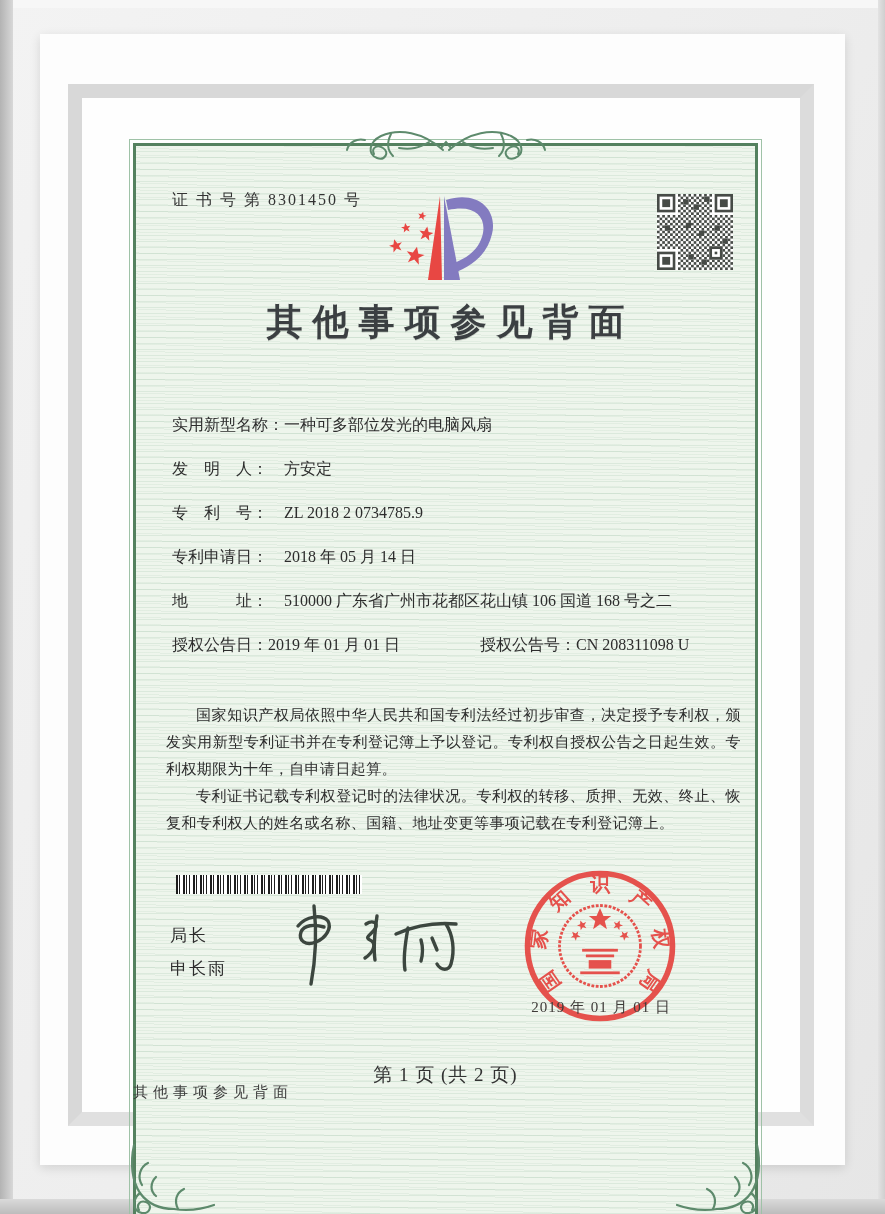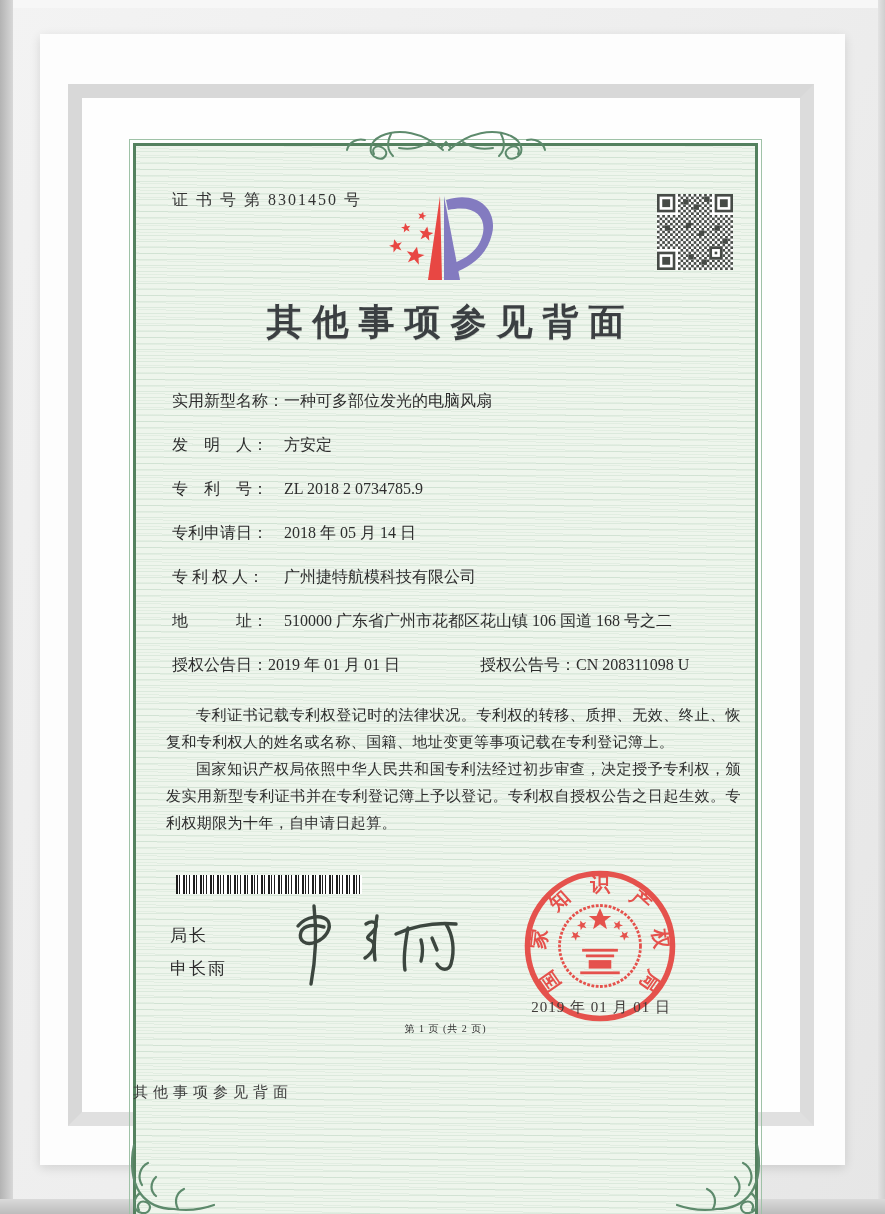--- a/index.html
+++ b/index.html
@@ -39,43 +39,43 @@
   .orn-bl{left:-14px;bottom:-16px;}
   .orn-br{right:-14px;bottom:-16px;transform:scaleX(-1);}
 
   .cert-no{position:absolute;left:36px;top:44px;font-size:16px;color:#333;
     letter-spacing:2px;}
   .logo{position:absolute;left:246px;top:42px;}
   .qr{position:absolute;left:521px;top:48px;}
   .title{position:absolute;left:0;right:0;top:152px;text-align:center;
     font-size:36px;font-weight:bold;color:#3b3f42;letter-spacing:10px;
     text-indent:10px;text-shadow:0 1px 0 rgba(0,0,0,.15);}
-  .fields{position:absolute;left:36px;top:244px;width:566px;}
+  .fields{position:absolute;left:36px;top:268px;width:566px;}
   .field-row{font-size:16px;line-height:21px;color:#2d2d2d;margin-bottom:23px;
     white-space:nowrap;}
   .f-label{display:inline-block;min-width:112px;}
   .grant{display:flex;}
   .g-col1{width:292px;white-space:nowrap;}
   .g-col2{white-space:nowrap;margin-left:16px;}
   .paragraphs{position:absolute;left:30px;top:556px;width:575px;color:#2c2c2c;}
   .paragraphs p{margin:0;font-size:15px;line-height:27px;text-indent:2em;
     letter-spacing:.4px;text-align:justify;}
   .barcode{position:absolute;left:40px;top:729px;width:186px;height:19px;
     background:repeating-linear-gradient(90deg,
       #1d1d1d 0 2px,#fff 2px 3px,#1d1d1d 3px 4px,#fff 4px 7px,
       #1d1d1d 7px 9px,#fff 9px 10px,#1d1d1d 10px 11px,#fff 11px 13px,
       #1d1d1d 13px 14px,#fff 14px 17px);}
   .signer{position:absolute;left:34px;top:778px;font-size:17px;color:#2d2d2d;}
   .signer div{margin-bottom:10px;letter-spacing:2px;}
   .signature{position:absolute;left:138px;top:752px;}
   .seal{position:absolute;left:384px;top:720px;z-index:2;}
   .seal-date{position:absolute;left:384px;top:852px;width:162px;z-index:3;
     font-size:15px;color:#3e3a38;letter-spacing:1px;text-align:center;}
-  .page-info{position:absolute;left:0;right:0;top:876px;text-align:center;
-    font-size:10px;color:#333;letter-spacing:1px;}
+  .page-info{position:absolute;left:0;right:0;top:916px;text-align:center;
+    font-size:19px;color:#333;letter-spacing:1px;}
   .back-note{position:absolute;left:51px;top:985px;width:625px;
     text-align:left;font-size:15px;color:#3c3c3c;letter-spacing:5px;}
 </style>
 </head>
 <body>
 
 <svg width="0" height="0" style="position:absolute" aria-hidden="true">
   <defs>
     <path id="star" d="M0,-10 2.94,-3.09 9.51,-3.09 4.05,1.18 5.88,8.09 0,3.82 -5.88,8.09 -4.05,1.18 -9.51,-3.09 -2.94,-3.09 Z"></path>
     <g id="qf">
@@ -191,34 +191,31 @@
           <div class="field-row">
             <span class="f-label">发　明　人：</span><span class="f-value">方安定</span>
           </div>
           <div class="field-row">
             <span class="f-label">专　利　号：</span><span class="f-value">ZL 2018 2 0734785.9</span>
           </div>
           <div class="field-row">
             <span class="f-label">专利申请日：</span><span class="f-value">2018 年 05 月 14 日</span>
           </div>
           <div class="field-row">
-            <span class="f-label">专 利 权 人：</span><span class="f-value">广州捷特航模科技有限公司</span>
-          </div>
-          <div class="field-row">
             <span class="f-label">地　　　址：</span><span class="f-value">510000 广东省广州市花都区花山镇 106 国道 168 号之二</span>
           </div>
           <div class="field-row grant">
             <span class="g-col1"><span>授权公告日：</span><span>2019 年 01 月 01 日</span></span>
             <span class="g-col2"><span>授权公告号：</span><span>CN 208311098 U</span></span>
           </div>
         </div>
 
         <div class="paragraphs">
+          <p>国家知识产权局依照中华人民共和国专利法经过初步审查，决定授予专利权，颁发实用新型专利证书并在专利登记簿上予以登记。专利权自授权公告之日起生效。专利权期限为十年，自申请日起算。</p>
           <p>专利证书记载专利权登记时的法律状况。专利权的转移、质押、无效、终止、恢复和专利权人的姓名或名称、国籍、地址变更等事项记载在专利登记簿上。</p>
-          <p>国家知识产权局依照中华人民共和国专利法经过初步审查，决定授予专利权，颁发实用新型专利证书并在专利登记簿上予以登记。专利权自授权公告之日起生效。专利权期限为十年，自申请日起算。</p>
         </div>
 
         <div class="barcode"></div>
 
         <div class="signer">
           <div>局长</div>
           <div>申长雨</div>
         </div>
 
         <svg class="signature" width="200" height="95" viewBox="0 0 200 95">

